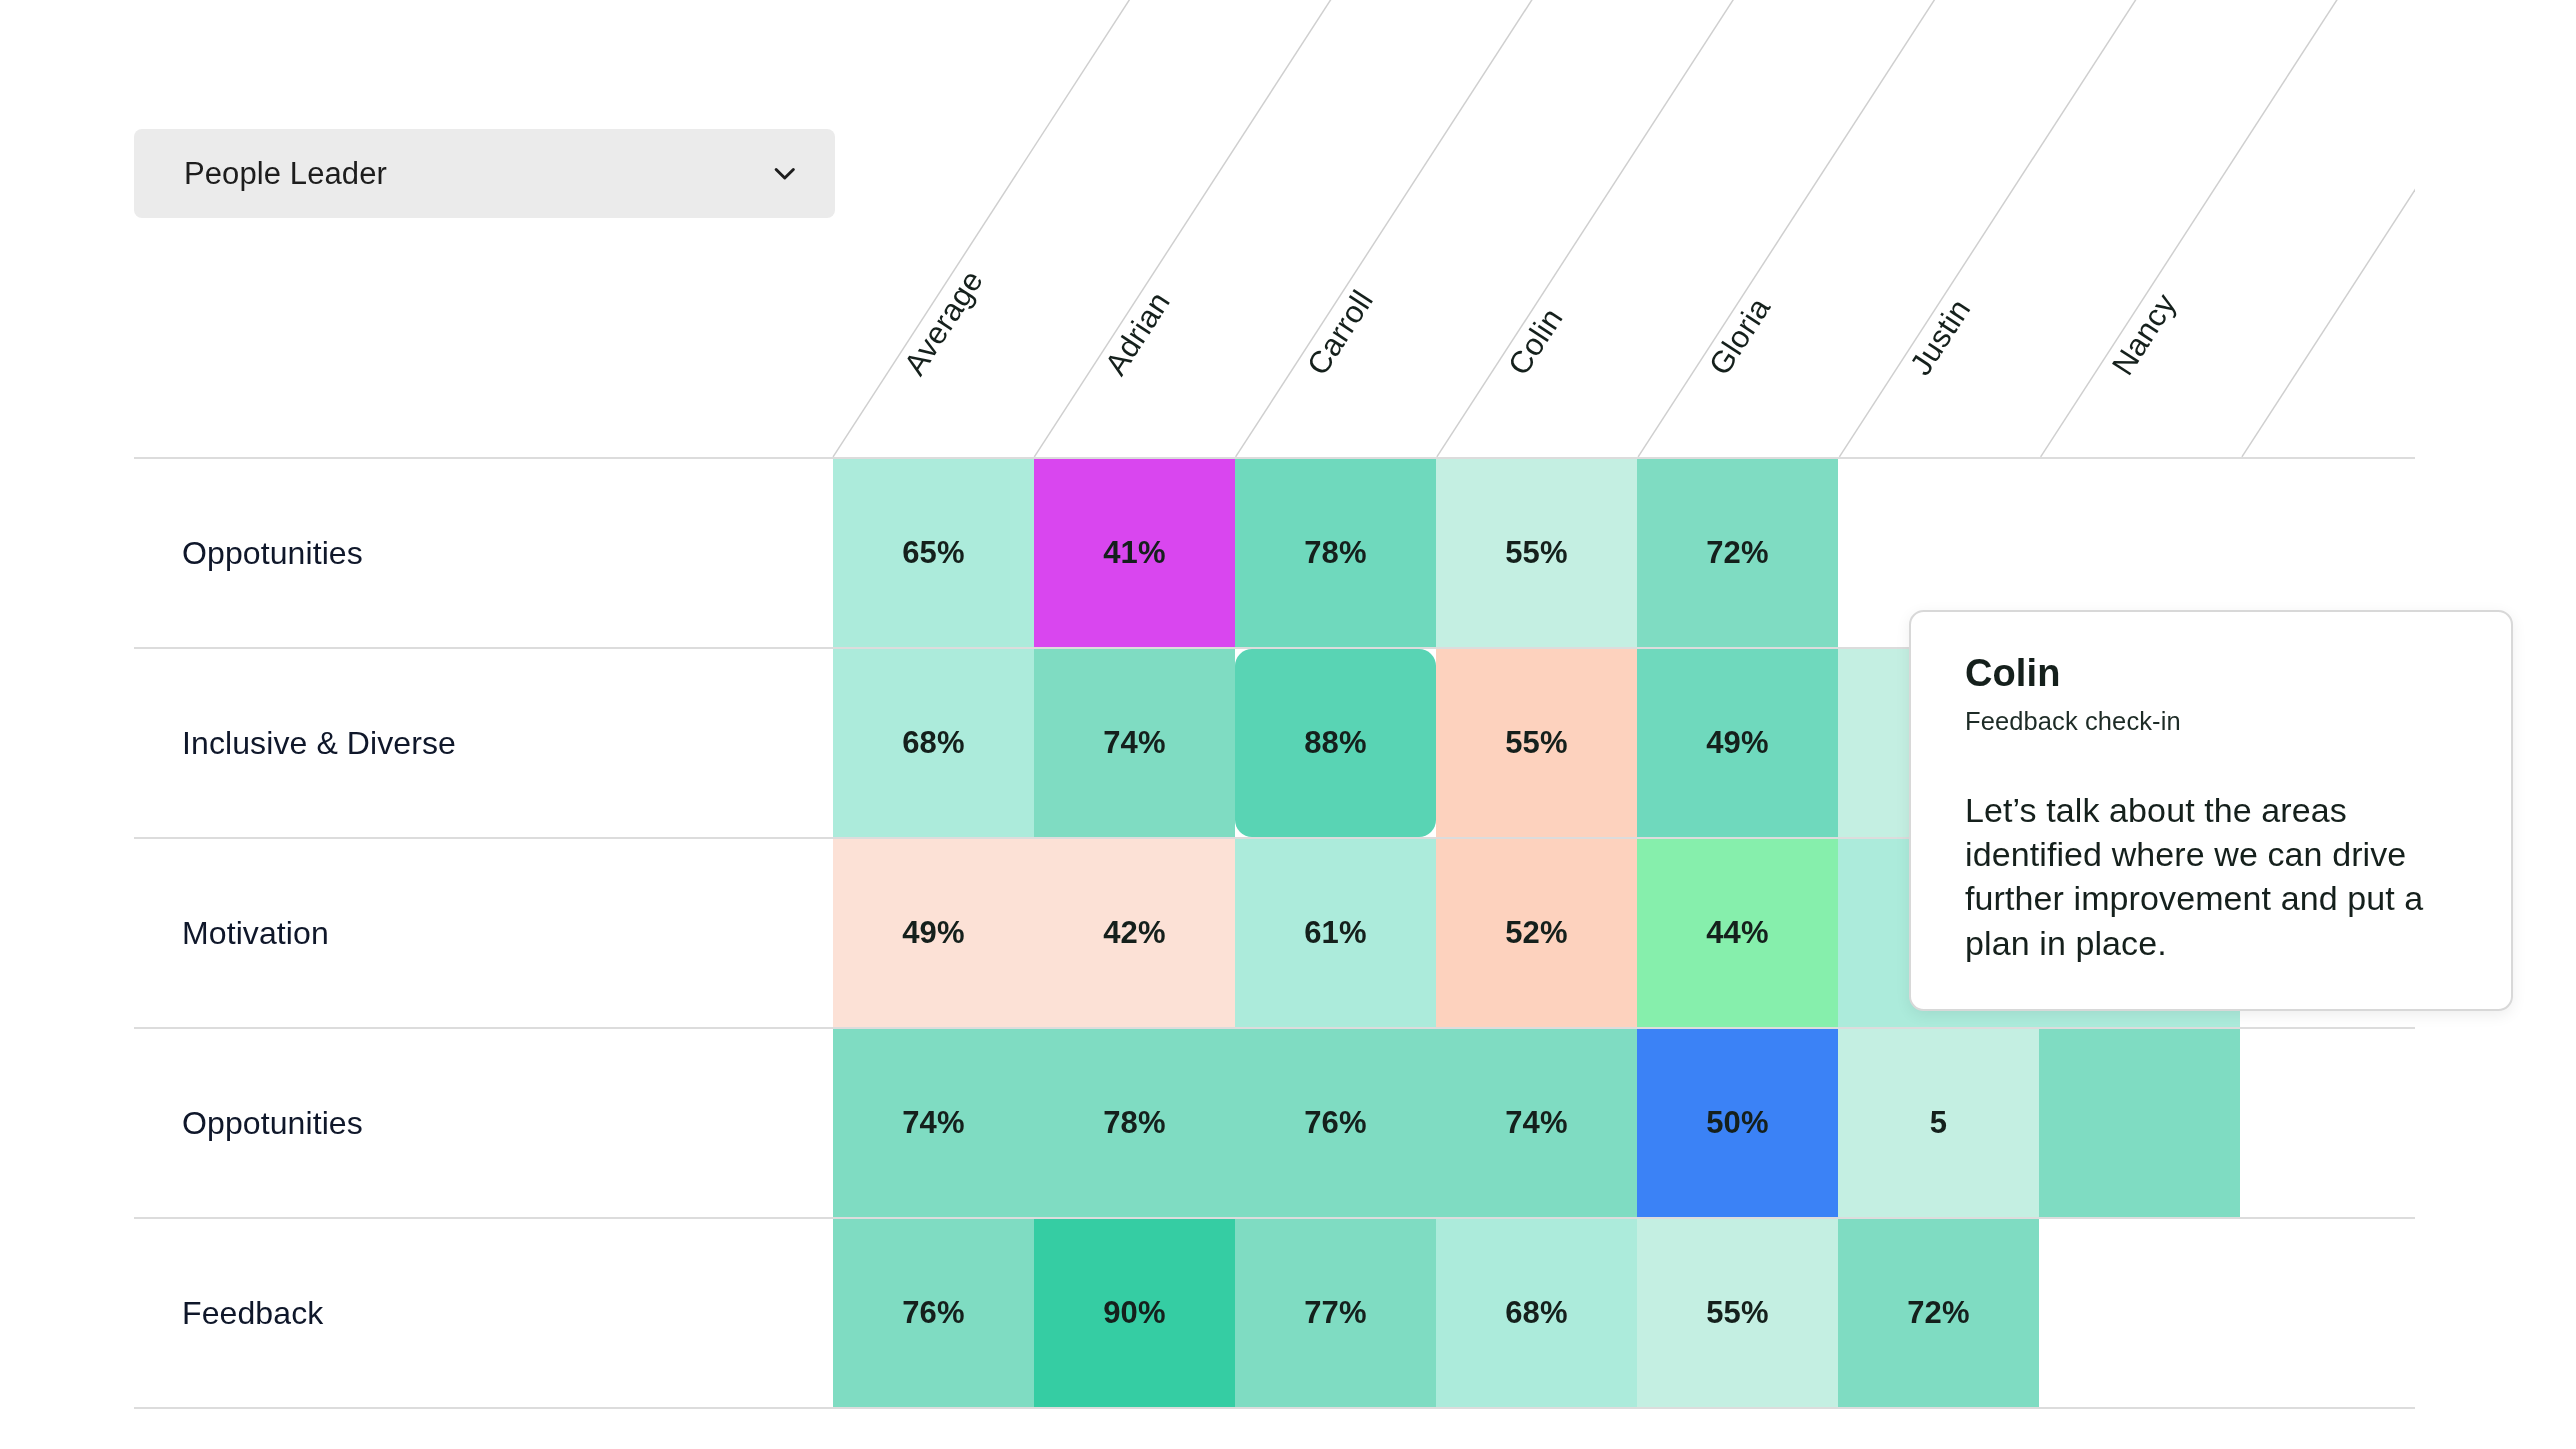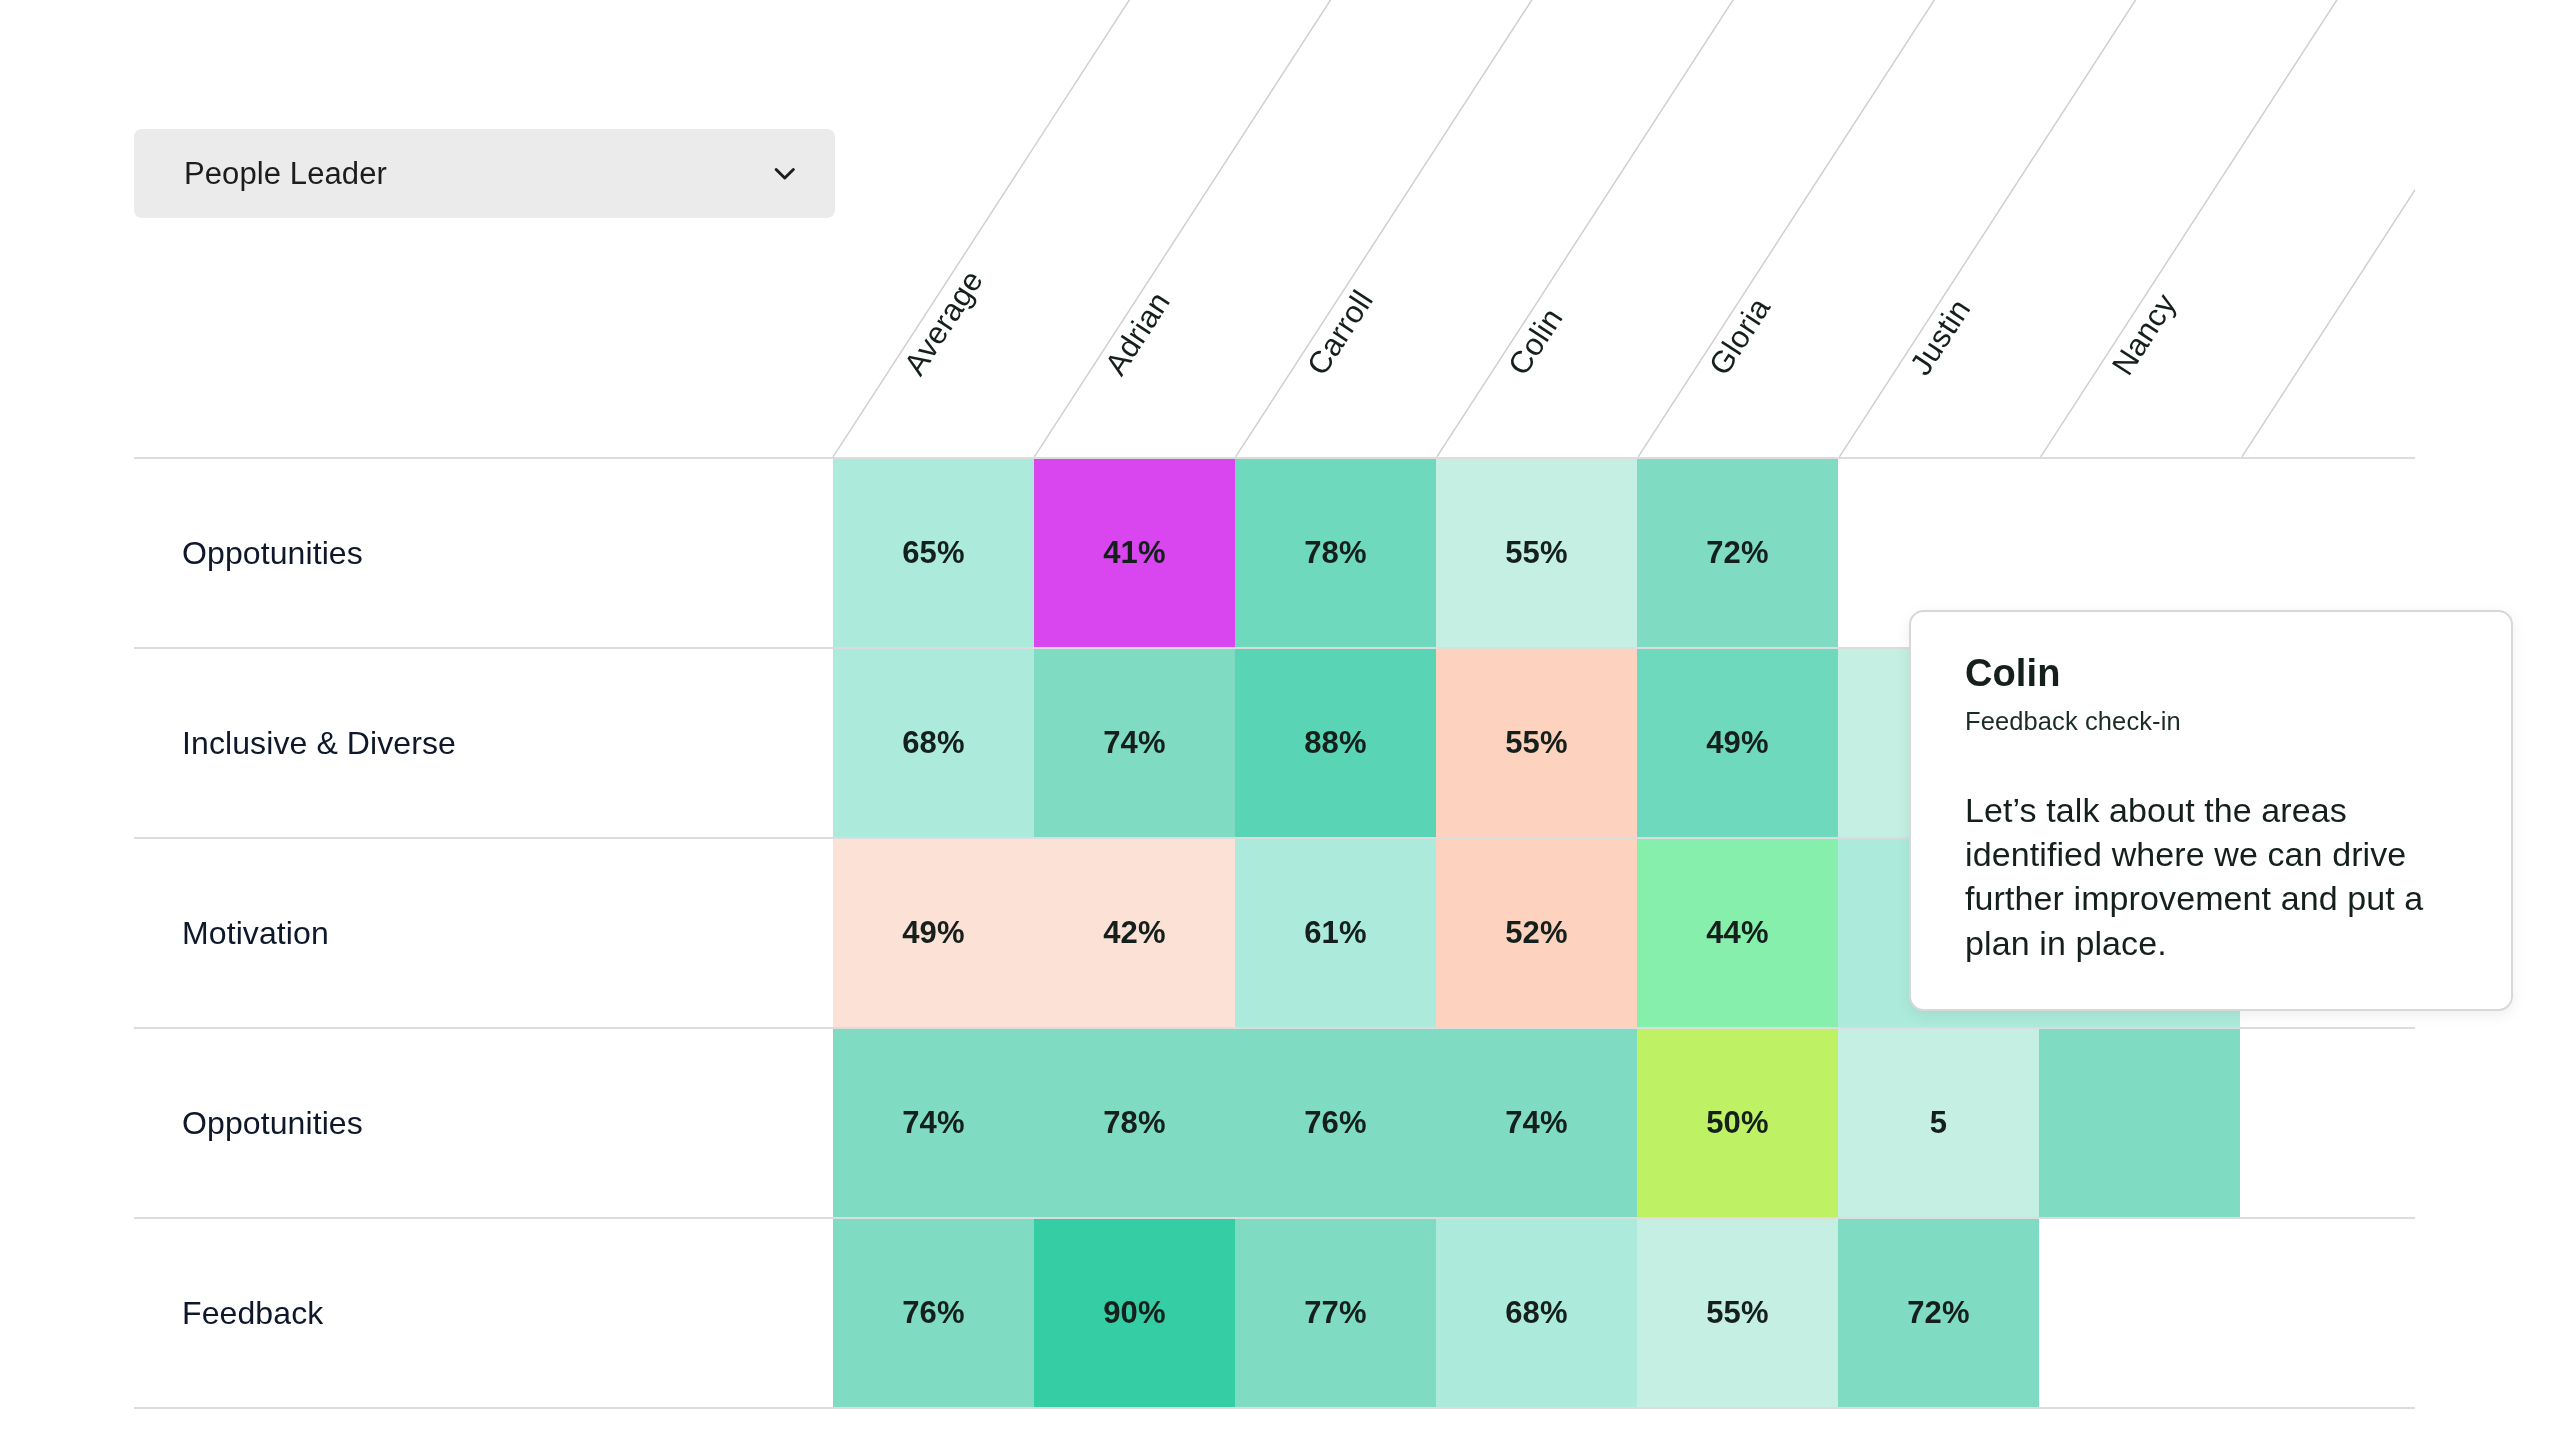--- a/index.html
+++ b/index.html
@@ -201,21 +201,21 @@
         <div class="hm-cell" style="background: rgb(172, 235, 219);">65%</div>
         <div class="hm-cell" style="background: #d946ef;">41%</div>
         <div class="hm-cell" style="background: rgb(111, 217, 189);">78%</div>
         <div class="hm-cell" style="background: rgb(196, 239, 226);">55%</div>
         <div class="hm-cell" style="background: rgb(127, 220, 194);">72%</div>
       </div>
       <div class="hm-row">
         <div class="row-label">Inclusive &amp; Diverse</div>
         <div class="hm-cell" style="background: rgb(172, 235, 219);">68%</div>
         <div class="hm-cell" style="background: rgb(127, 220, 194);">74%</div>
-        <div class="hm-cell" style="background: rgb(89, 212, 180);">88%</div>
+        <div class="hm-cell" style="background: rgb(89, 212, 180); border-radius: 17px;">88%</div>
         <div class="hm-cell" style="background: rgb(253, 210, 190);">55%</div>
         <div class="hm-cell" style="background: rgb(111, 217, 189);">49%</div>
         <div class="hm-cell" style="background: rgb(196, 239, 226);">5</div>
         <div class="hm-cell" style="background: rgb(127, 220, 194);"></div>
       </div>
       <div class="hm-row">
         <div class="row-label">Motivation</div>
         <div class="hm-cell" style="background: rgb(252, 225, 214);">49%</div>
         <div class="hm-cell" style="background: rgb(252, 225, 214);">42%</div>
         <div class="hm-cell" style="background: rgb(172, 235, 219);">61%</div>
@@ -223,21 +223,21 @@
         <div class="hm-cell" style="background: #86efac;">44%</div>
         <div class="hm-cell" style="background: rgb(172, 235, 219);">5</div>
         <div class="hm-cell" style="background: rgb(172, 235, 219);"></div>
       </div>
       <div class="hm-row">
         <div class="row-label">Oppotunities</div>
         <div class="hm-cell" style="background: rgb(127, 220, 194);">74%</div>
         <div class="hm-cell" style="background: rgb(127, 220, 194);">78%</div>
         <div class="hm-cell" style="background: rgb(127, 220, 194);">76%</div>
         <div class="hm-cell" style="background: rgb(127, 220, 194);">74%</div>
-        <div class="hm-cell" style="background: #bef264;">50%</div>
+        <div class="hm-cell" style="background: #3b82f6;">50%</div>
         <div class="hm-cell" style="background: rgb(196, 239, 226);">5</div>
         <div class="hm-cell" style="background: rgb(127, 220, 194);"></div>
       </div>
       <div class="hm-row">
         <div class="row-label">Feedback</div>
         <div class="hm-cell" style="background: rgb(127, 220, 194);">76%</div>
         <div class="hm-cell" style="background: rgb(53, 205, 163);">90%</div>
         <div class="hm-cell" style="background: rgb(127, 220, 194);">77%</div>
         <div class="hm-cell" style="background: rgb(172, 235, 219);">68%</div>
         <div class="hm-cell" style="background: rgb(196, 239, 226);">55%</div>

